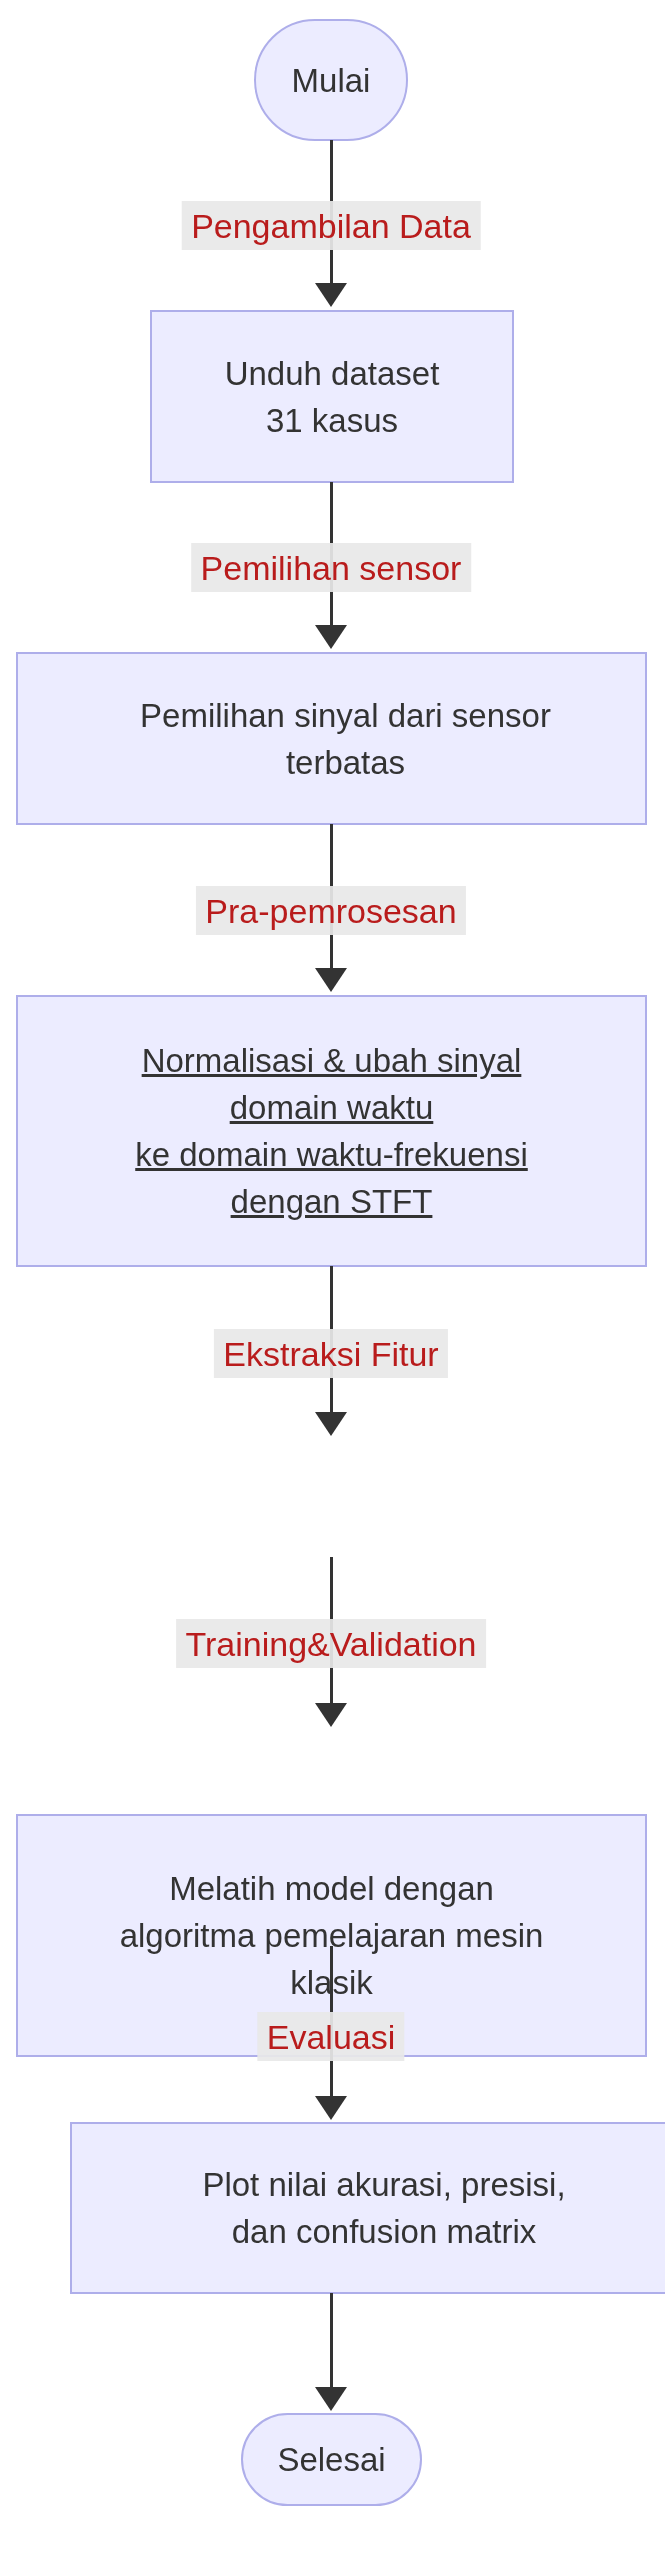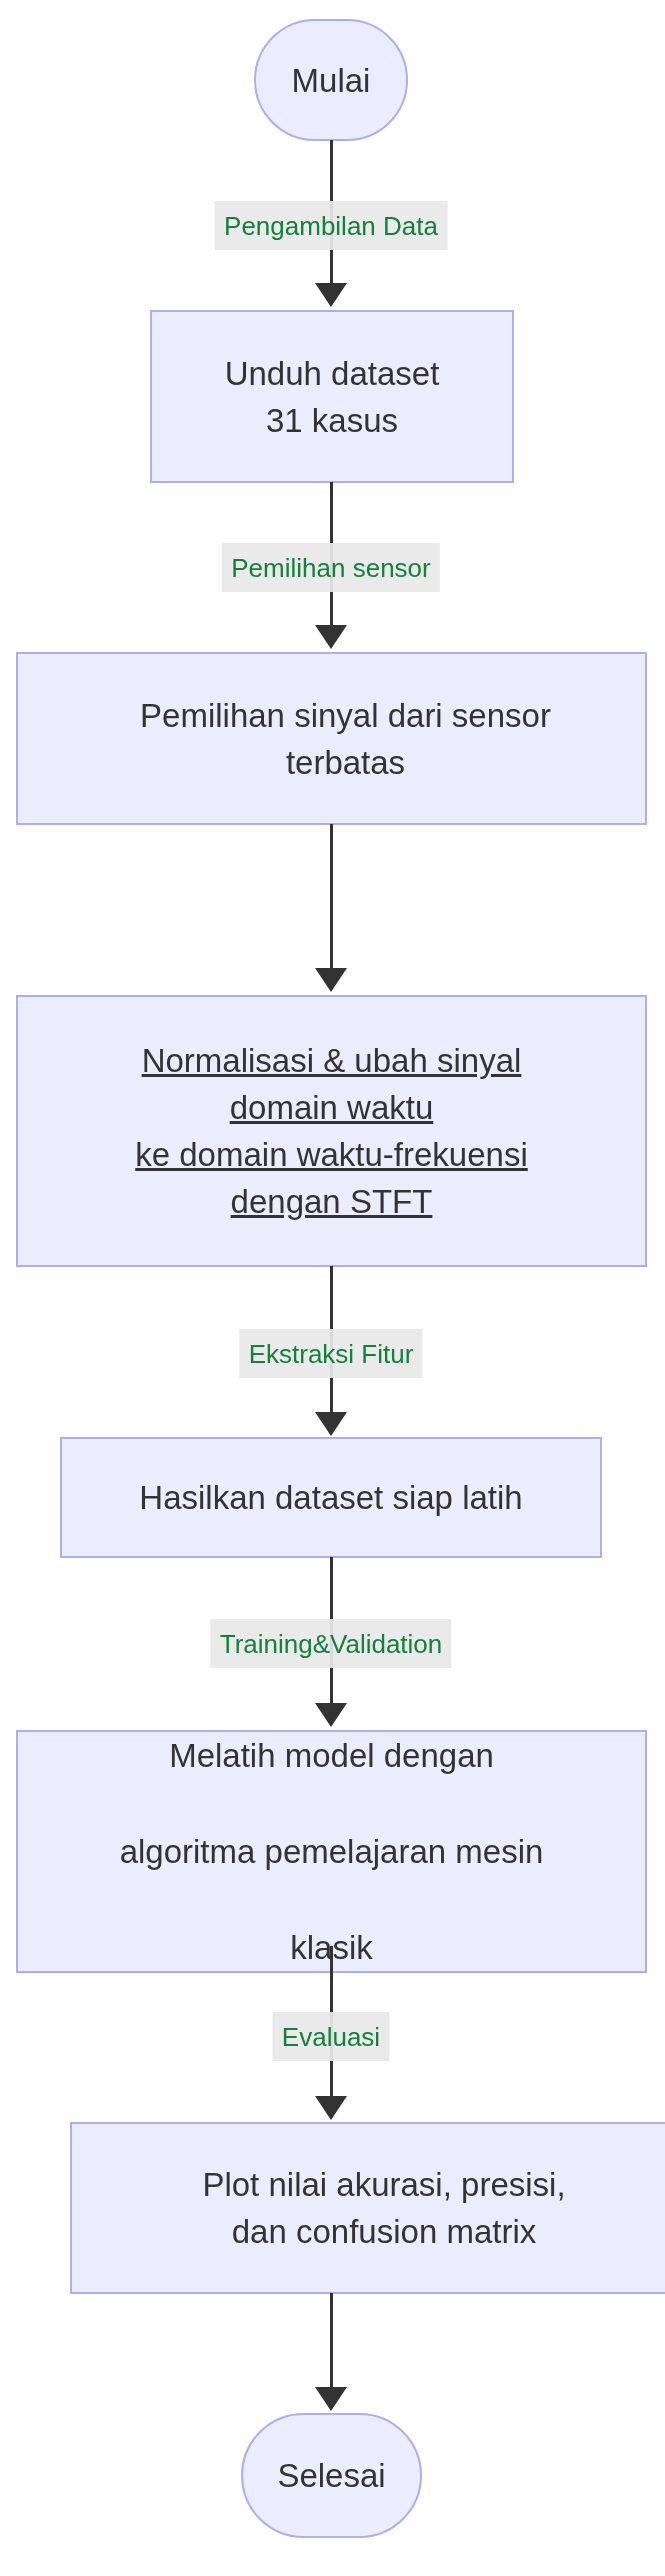--- a/index.html
+++ b/index.html
@@ -42,37 +42,37 @@
     border-left:16px solid transparent;
     border-right:16px solid transparent;
     border-top:24px solid #333333;
     z-index:1;
   }
   .edge-label {
     position:absolute;
     left:331px;
     transform:translateX(-50%);
     background:rgba(232,232,232,0.92);
-    color:#15803d;
-    font-size:26px;
+    color:#b91c1c;
+    font-size:34px;
     line-height:36px;
     padding:6.7px 9.4px;
     white-space:nowrap;
     z-index:2;
   }
 
   
   #node-start { left:254px; top:19px;   width:154px; height:122px; }
   #node-p1    { left:150px; top:310px;  width:364px; height:173px; }
   #node-p2    { left:16px;  top:652px;  width:631px; height:173px;padding-left:28px; }
   #node-p3    { left:16px;  top:995px; width:631px; height:272px;text-decoration:underline; }
   #node-p4    { left:60px;  top:1437px; width:542px; height:121px; }
-  #node-p5    { left:16px;  top:1730px; width:631px; height:243px;justify-content:space-between; }
+  #node-p5    { left:16px;  top:1814px; width:631px; height:243px; }
   #node-p6    { left:70px; top:2122px; width:628px; height:172px; }
-  #node-end   { left:241px; top:2413px; width:181px; height:125px; }
+  #node-end   { left:241px; top:2413px; width:181px; height:93px; }
 
   
   #eline-1 { top:140px;  height:145px; }  #arrow-1 { top:283px; }
   #eline-2 { top:482px;  height:145px; }  #arrow-2 { top:625px; }
   #eline-3 { top:824px; height:145px; }  #arrow-3 { top:968px; }
   #eline-4 { top:1266px; height:147px; }  #arrow-4 { top:1412px; }
   #eline-5 { top:1557px; height:147px; }  #arrow-5 { top:1703px; }
   #eline-6 { top:1946px; height:152px; }  #arrow-6 { top:2096px; }
   #eline-7 { top:2293px; height:96px; }  #arrow-7 { top:2387px; }
 
@@ -99,20 +99,21 @@
   <div class="arrowhead" id="arrow-4"></div>
   <div class="edge-line" id="eline-5"></div>
   <div class="arrowhead" id="arrow-5"></div>
   <div class="edge-line" id="eline-6"></div>
   <div class="arrowhead" id="arrow-6"></div>
   <div class="edge-line" id="eline-7"></div>
   <div class="arrowhead" id="arrow-7"></div>
 
   <div class="edge-label" id="elabel-1">Pengambilan Data</div>
   <div class="edge-label" id="elabel-2">Pemilihan sensor</div>
+  <div class="edge-label" id="elabel-3">Pra-pemrosesan</div>
   <div class="edge-label" id="elabel-4">Ekstraksi Fitur</div>
   <div class="edge-label" id="elabel-5">Training&amp;Validation</div>
   <div class="edge-label" id="elabel-6">Evaluasi</div>
 
   <div class="node stadium" id="node-start">
     <span class="line">Mulai</span>
   </div>
 
   <div class="node" id="node-p1">
     <span class="line">Unduh dataset</span>
@@ -124,23 +125,20 @@
     <span class="line">terbatas</span>
   </div>
 
   <div class="node" id="node-p3">
     <span class="line">Normalisasi &amp; ubah sinyal</span>
     <span class="line">domain waktu</span>
     <span class="line">ke domain waktu-frekuensi</span>
     <span class="line">dengan STFT</span>
   </div>
 
-  <div class="node" id="node-p4">
-    <span class="line">Hasilkan dataset siap latih</span>
-  </div>
 
   <div class="node" id="node-p5">
     <span class="line">Melatih model dengan</span>
     <span class="line">algoritma pemelajaran mesin</span>
     <span class="line">klasik</span>
   </div>
 
   <div class="node" id="node-p6">
     <span class="line">Plot nilai akurasi, presisi,</span>
     <span class="line">dan confusion matrix</span>

